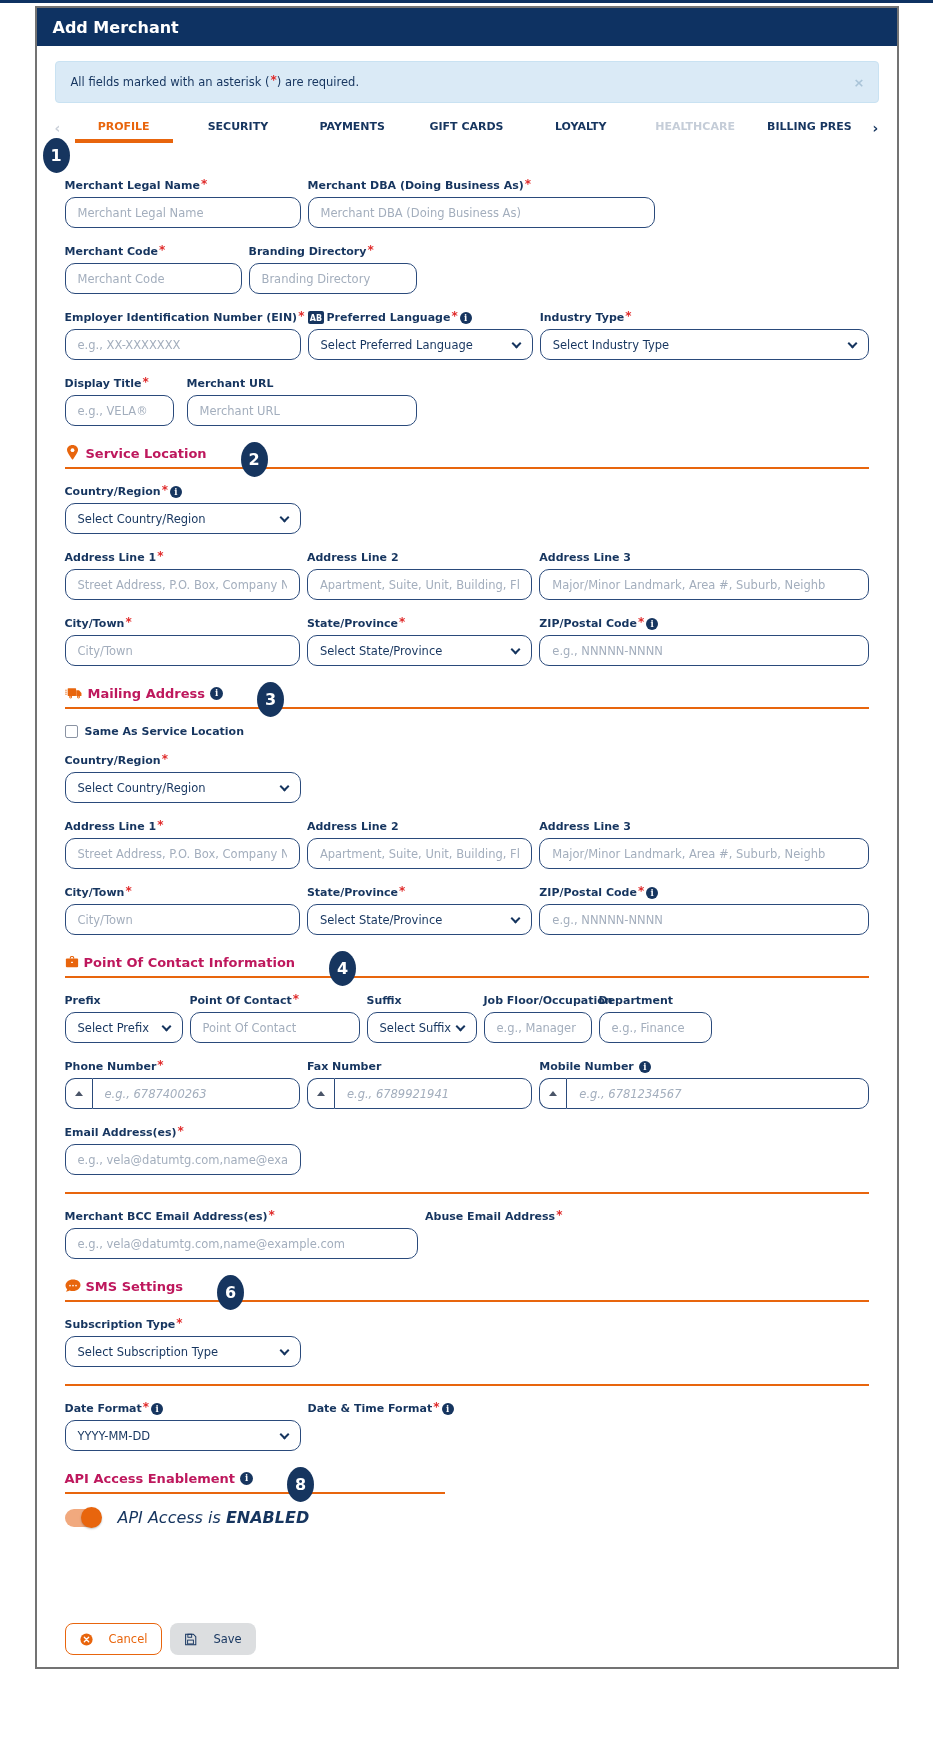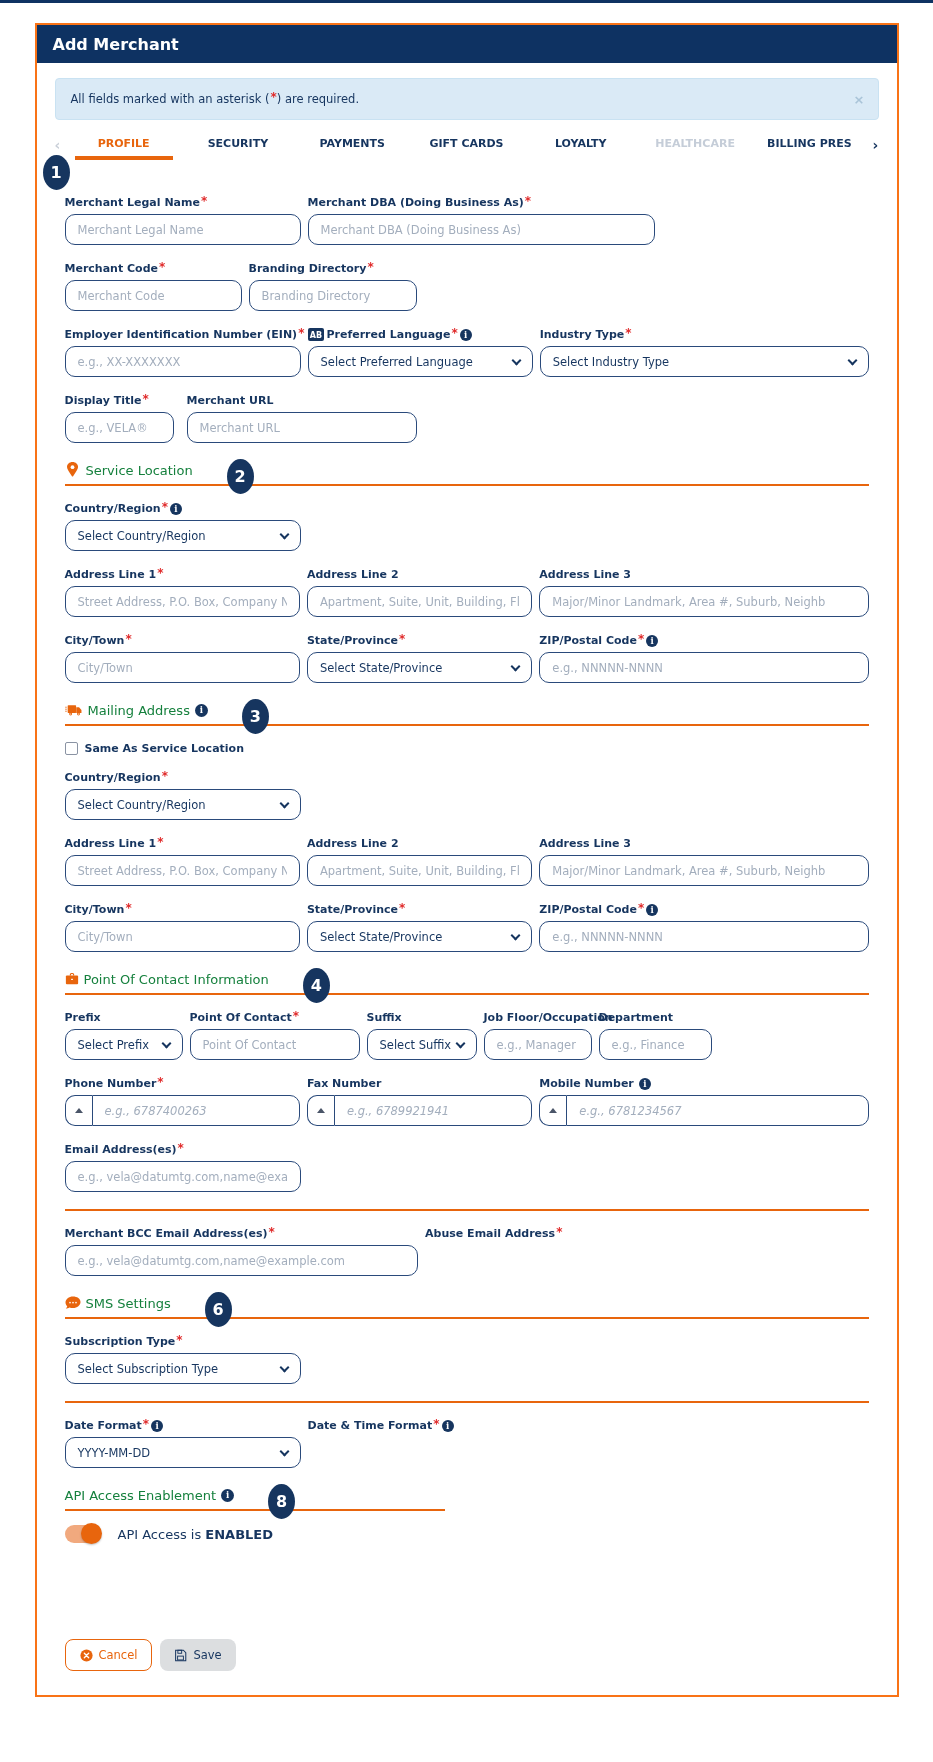--- a/index.html
+++ b/index.html
@@ -1,42 +1,42 @@
 <!DOCTYPE html>
 <html><head>
 <meta charset="utf-8">
 <style>
   * { box-sizing: border-box; margin: 0; padding: 0; }
   html,body { background:#fff; width:933px; }
   body { font-family:"DejaVu Sans","Liberation Sans",sans-serif; color:#16355F; }
   .topbar { height:3px; background:#0E3262; width:100%; }
 
-  .card { position:relative; width:864px; margin:20px auto 15px; background:#fff;
-          border:2px solid #f97316; }
+  .card { position:relative; width:864px; margin:3px auto 15px; background:#fff;
+          border:2px solid #737373; }
   .card-header { background:#0E3262; color:#fff; font-size:16px; font-weight:600;
                  padding:10px 16px; height:38px; display:flex; align-items:center; }
 
   .alert { position:relative; margin:15px 18px 8px; background:#DAEAF6; border:1px solid #C9E2F2;
            border-radius:4px; padding:13px 34px 13px 15px; font-size:11.5px; color:#16355F; }
   .alert .req { color:#E02B2B; font-weight:bold; }
   .alert-close { position:absolute; right:13px; top:50%; transform:translateY(-50%);
                  color:#A9C4D8; font-weight:bold; font-size:13px; cursor:pointer; line-height:1; }
 
   .tabs { display:flex; align-items:center; margin:2px 12px 0; height:34px; overflow:hidden; }
   .tab-scroll { font-size:14px; font-weight:bold; width:18px; text-align:center; flex:0 0 auto; cursor:pointer; }
   .tab-scroll.prev { color:#C9CFD8; }
   .tab-scroll.next { color:#16355F; }
   .tab { flex:1 1 0; text-align:center; font-size:11px; font-weight:bold; color:#16355F;
          white-space:nowrap; position:relative; padding:6px 0 10px; cursor:pointer; min-width:0; }
   .tab--active { color:#E8650D; }
   .tab--active::after { content:""; position:absolute; left:8px; right:8px; bottom:0;
                         height:4px; background:#E8650D; }
   .tab--disabled { color:#C5CDD8; }
 
-  .content { padding:34px 28px 14px; }
+  .content { padding:34px 28px 2px; }
 
   .row { display:flex; gap:7px; margin-bottom:17px; }
   .fld { display:flex; flex-direction:column; }
   .fld-label { font-size:11px; font-weight:bold; color:#16355F; margin-bottom:5px;
                display:flex; align-items:center; white-space:nowrap; }
   .req { color:#E02B2B; font-weight:bold; margin-left:1px; font-size:12px; line-height:8px; position:relative; top:-2px;}
   .info-ic { display:inline-flex; align-items:center; justify-content:center; width:12px; height:12px;
              border-radius:50%; background:#16355F; color:#fff; font-size:8.5px; font-weight:bold;
              font-family:"DejaVu Serif",serif; margin-left:2px; flex:0 0 auto; }
   .sp { margin-left:5px; }
@@ -49,21 +49,21 @@
             color:#16355F; cursor:pointer; background:#fff; }
   .chev { width:7px; height:7px; border-right:2px solid #16355F; border-bottom:2px solid #16355F;
           transform:rotate(45deg); margin-top:-3px; flex:0 0 auto; }
 
   .w236{width:236px}.w226{width:226px}.w330{width:330px}.w347{width:347px}
   .w177{width:177px}.w168{width:168px}.w109{width:109px}.w230{width:230px}
   .w118{width:118px}.w170{width:170px}.w110{width:110px}.w108{width:108px}
   .w113{width:113px}.w354{width:354px}.w444{width:444px}
 
   .section-head { display:flex; align-items:center; height:20px; position:relative; margin-top:2px; }
-  .section-title { font-size:13px; font-weight:normal; color:#15803d; margin-left:5px; }
+  .section-title { font-size:13px; font-weight:bold; color:#be185d; margin-left:5px; }
   .section-title.noicon { margin-left:0; }
   .section-hr { height:2px; background:#E8650D; margin:4px 0 16px; }
   .hr-short { width:380px; }
   .sec-ic { display:inline-flex; width:16px; height:16px; flex:0 0 auto; }
   .sec-ic svg { width:100%; height:100%; }
 
   .step-badge { width:27px; height:35px; border-radius:50%; background:#16355F; color:#fff;
                 font-size:16px; font-weight:bold; display:flex; align-items:center; justify-content:center;
                 position:relative; top:6px; margin-left:34px; z-index:2; flex:0 0 auto; }
   .step-badge--first { position:absolute; left:6px; top:130px; margin:0; }
@@ -77,25 +77,25 @@
             border-radius:10px 0 0 10px; display:flex; align-items:center; justify-content:center;
             cursor:pointer; background:#fff; flex:0 0 auto; }
   .caret-up { width:0; height:0; border-left:4px solid transparent; border-right:4px solid transparent;
               border-bottom:5px solid #4A5568; }
   .phone-group .inp { border-radius:0 10px 10px 0;font-style:italic; }
 
   .toggle-row { display:flex; align-items:center; gap:17px; margin:2px 0 0; }
   .toggle { width:36px; height:18px; border-radius:9px; background:#F1A97E; position:relative; cursor:pointer; flex:0 0 auto;}
   .toggle-knob { position:absolute; right:-1px; top:-2px; width:21px; height:21px; border-radius:50%;
                  background:#E8650D; box-shadow:0 1px 2px rgba(0,0,0,.25); }
-  .toggle-label { font-size:13px; color:#16355F; }
+  .toggle-label { font-size:16px; color:#16355F;font-style:italic; }
   .toggle-label b { font-weight:bold; }
 
   .footer { display:flex; align-items:center; gap:8px; margin:96px 0 10px; padding-left:0; }
-  .btn { display:flex; align-items:center; gap:6px; font-size:11.5px; height:32px; padding:0 14px;
+  .btn { display:flex; align-items:center; gap:16px; font-size:11.5px; height:32px; padding:0 14px;
          border-radius:8px; cursor:pointer; font-family:inherit; }
   .btn-cancel { background:#fff; border:1px solid #E8650D; color:#E8650D; }
   .btn-save { background:#DCDEE0; border:none; color:#16355F; }
   .btn svg { width:13px; height:13px; }
 
   .ab-chip { display:inline-flex; width:16px; height:13px; margin-right:3px; flex:0 0 auto; }
 </style>
 </head>
 <body>
 

